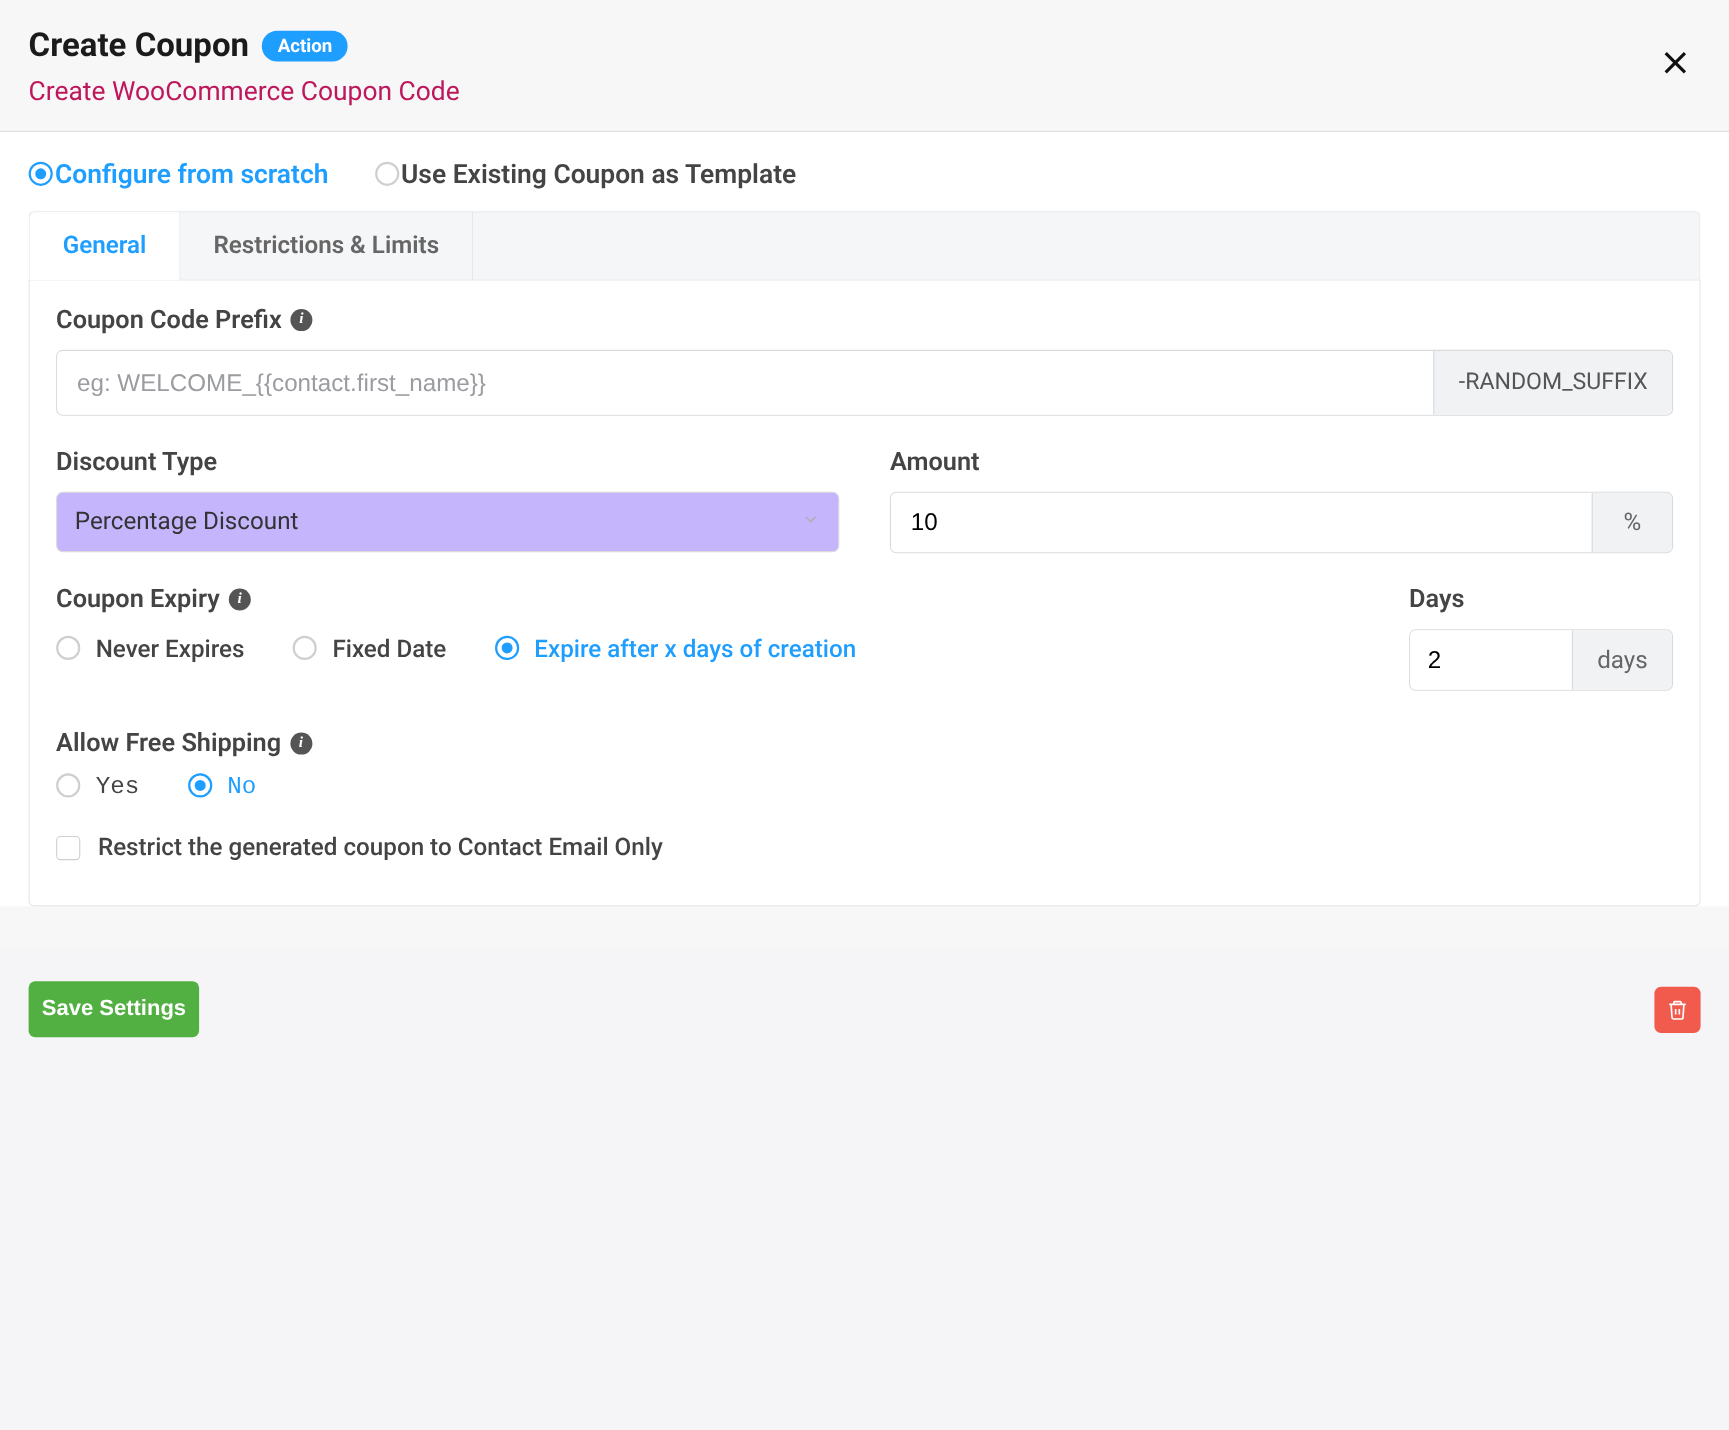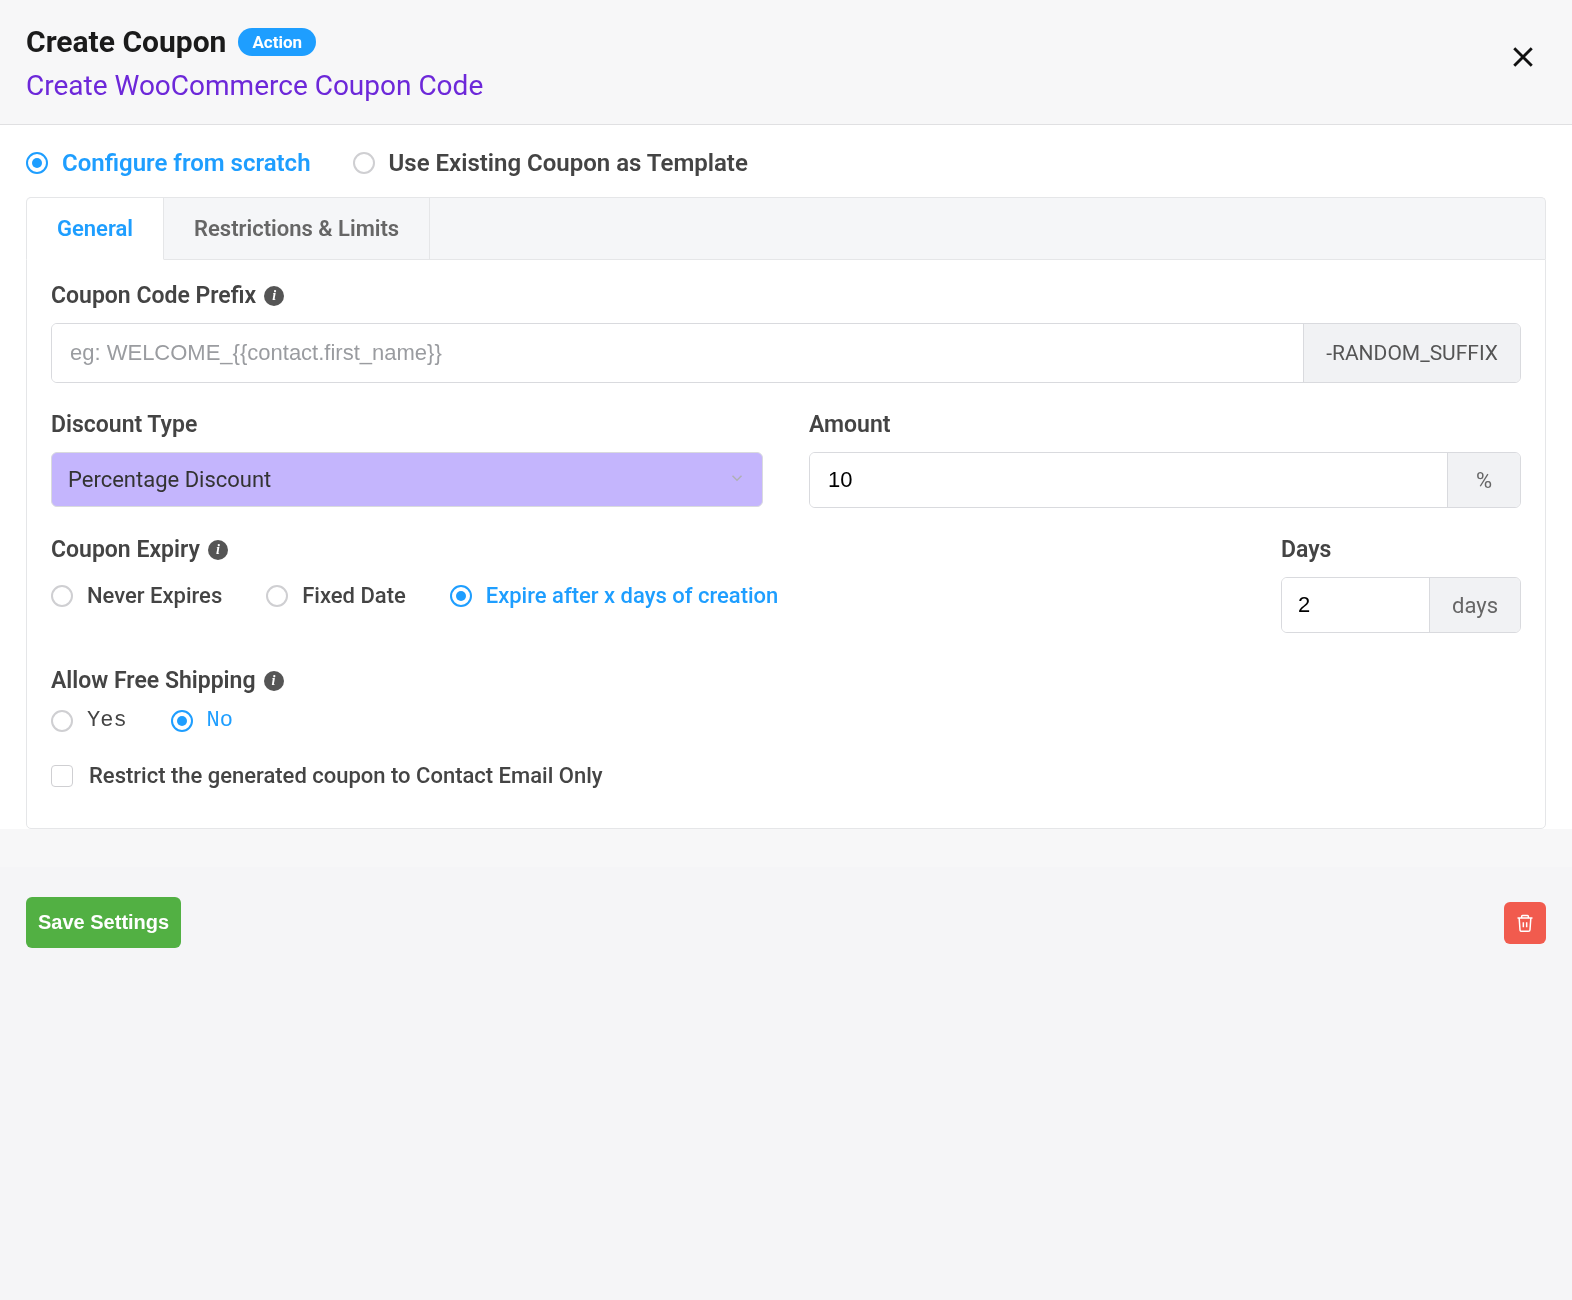--- a/index.html
+++ b/index.html
@@ -2,26 +2,26 @@
 <html><head>
 <meta charset="utf-8">
 <style>
   * { box-sizing: border-box; margin: 0; padding: 0; }
   body { font-family: -apple-system, BlinkMacSystemFont, "Segoe UI", Roboto, sans-serif; background: #f5f5f7; color: #333; font-size: 21px;}
   .modal { background: #f7f7f8; border-radius: 0; width: 100%; }
   .header { padding: 24px 26px 22px 26px; position: relative; background: #f7f7f8; border-bottom:1px solid #e0e0e2;}
   .title-row { display: flex; align-items: center; gap: 12px; margin-bottom: 10px;}
   .title { font-size: 30px; font-weight: 700; color: #1b1b1b; }
   .badge { background: #1e9eff; color: #fff; font-size: 17px; font-weight: 700; padding: 4px 14px; border-radius: 16px; }
-  .subtitle { font-size: 28px; color: #6d28d9; }
+  .subtitle { font-size: 24px; color: #be185d; }
   .close { position: absolute; top: 42px; right: 34px; cursor: pointer; color: #111; }
   .close svg { width: 30px; height: 30px; stroke: #111; stroke-width: 2.3; }
   .body { background: #fff; padding: 18px 26px 0 26px; }
   .radio-row { display: flex; align-items: center; gap: 42px; padding: 6px 0 20px 0; }
-  .radio-opt { display: flex; align-items: center; gap: 14px; cursor: pointer; justify-content: space-between;}
+  .radio-opt { display: flex; align-items: center; gap: 2px; cursor: pointer; justify-content: space-between;}
   .radio-outer { width: 22px; height: 22px; border-radius: 50%; border: 2px solid #cfcfd2; display:flex; align-items:center; justify-content:center; flex-shrink:0;}
   .radio-selected .radio-outer { border-color:#1e9eff;}
   .radio-inner { width: 10px; height:10px; background:#1e9eff; border-radius:50%; display:none;}
   .radio-selected .radio-inner { display:block;}
   .radio-label { font-size: 24px; font-weight:600; color:#444;}
   .radio-selected .radio-label { color:#1e9eff;}
   .tabs { display:flex; border:1px solid #e5e6e8; border-bottom:none; background:#f5f6f8; border-top-left-radius:5px; border-top-right-radius:5px;}
   .tab { padding:18px 30px; font-size:22px; font-weight:600; color:#666; cursor:pointer; border-right:1px solid #e5e6e8;}
   .tab.active { background:#fff; color:#1e9eff; border-bottom:1px solid #fff; margin-bottom:-1px; border-top-left-radius:5px;}
   .panel { border:1px solid #e5e6e8; padding:22px 24px 40px 24px; border-bottom-left-radius:5px; border-bottom-right-radius:5px; margin-bottom:38px;}
@@ -34,21 +34,21 @@
   .two-col { display:flex; gap:46px; margin-bottom:28px;}
   .col { flex:1;}
   .select-box { border:1px solid #d9dade; border-radius:6px; padding:14px 16px; font-size:22px; display:flex; align-items:center; justify-content:space-between; cursor:pointer; background:#c4b5fd;}
   .chev { color:#b0b0b4;}
   .amount-group { display:flex; border:1px solid #d9dade; border-radius:6px; overflow:hidden;}
   .amount-group input { flex:1; border:none; padding:14px 18px; font-size:22px; outline:none;}
   .amount-suffix { background:#f1f2f4; color:#666; padding:14px 28px; font-size:22px; border-left:1px solid #d9dade; display:flex; align-items:center;}
   .expiry-row { display:flex; align-items:flex-start; gap:30px; margin-bottom:34px;}
   .expiry-left { flex:1;}
   .expiry-radios { display:flex; align-items:center; gap:44px; padding-top:6px;}
-  .small-radio { display:flex; align-items:center; gap:14px; cursor:pointer;}
+  .small-radio { display:flex; align-items:flex-start; gap:14px; cursor:pointer;}
   .small-radio .rlabel { font-size:22px; font-weight:500; color:#444;}
   .small-radio.selected .rlabel { color:#1e9eff;}
   .days-col { width:240px;}
   .days-group { display:flex; border:1px solid #d9dade; border-radius:6px; overflow:hidden;}
   .days-group input { flex:1; border:none; padding:14px 16px; font-size:22px; outline:none; width:100%;}
   .days-suffix { background:#f1f2f4; color:#666; padding:14px 22px; font-size:22px; border-left:1px solid #d9dade; display:flex; align-items:center;}
   .ship-radios { display:flex; align-items:center; gap:44px; margin-bottom:30px;font-family:Liberation Mono, monospace;}
   .checkbox-row { display:flex; align-items:center; gap:16px;}
   .checkbox { width:22px; height:22px; border:1.5px solid #cfcfd2; border-radius:4px; cursor:pointer;}
   .check-label { font-size:22px; color:#444; font-weight:500;}

